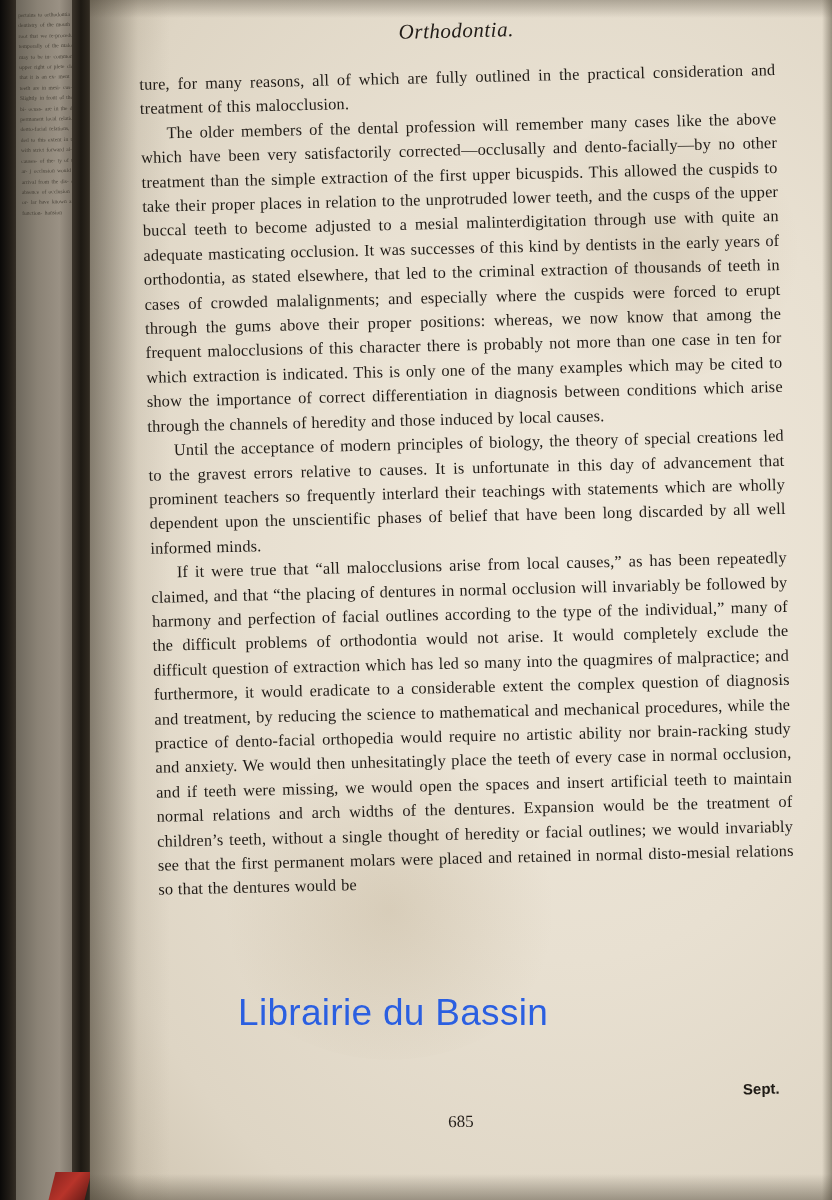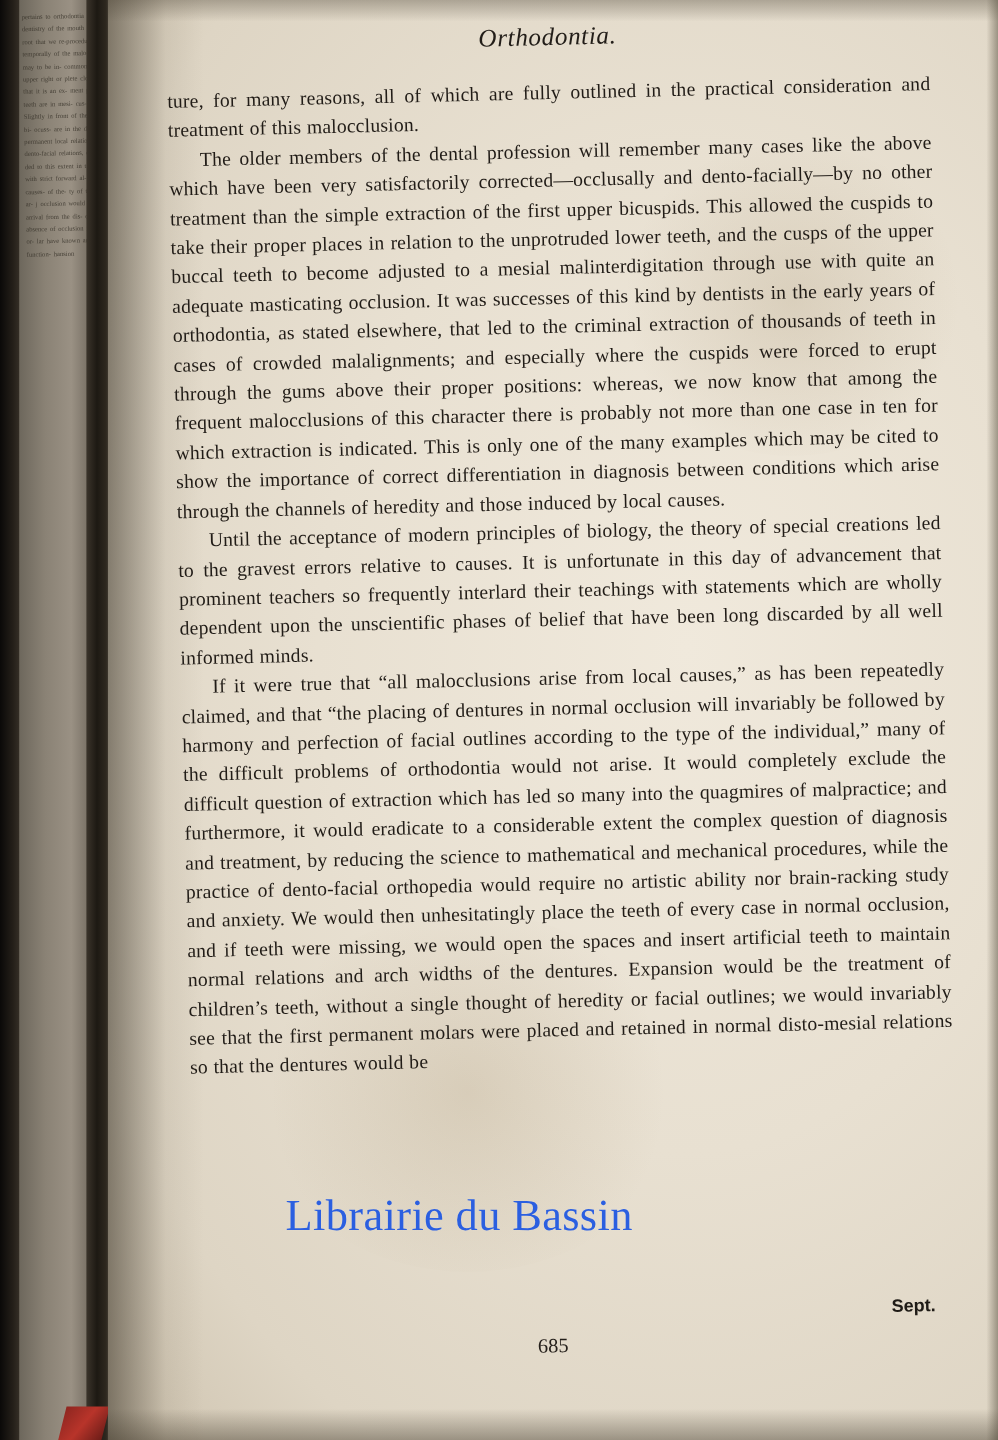--- a/index.html
+++ b/index.html
@@ -140,21 +140,21 @@
     font-weight: bold;
     font-size: 15px;
     color: #1f1b16;
     transform: rotate(-1.2deg);
   }
 
   .watermark {
     position: absolute;
     left: 148px;
     top: 992px;
-    font-family: Liberation Serif, serif;
+    font-family: Liberation Sans, sans-serif;
     font-size: 37px;
     color: #2b5fe0;
     text-shadow: 0 0 1px rgba(255,255,255,.25);
     letter-spacing: .3px;
     white-space: nowrap;
   }
 
   
   .bookmark {
     position: absolute;

